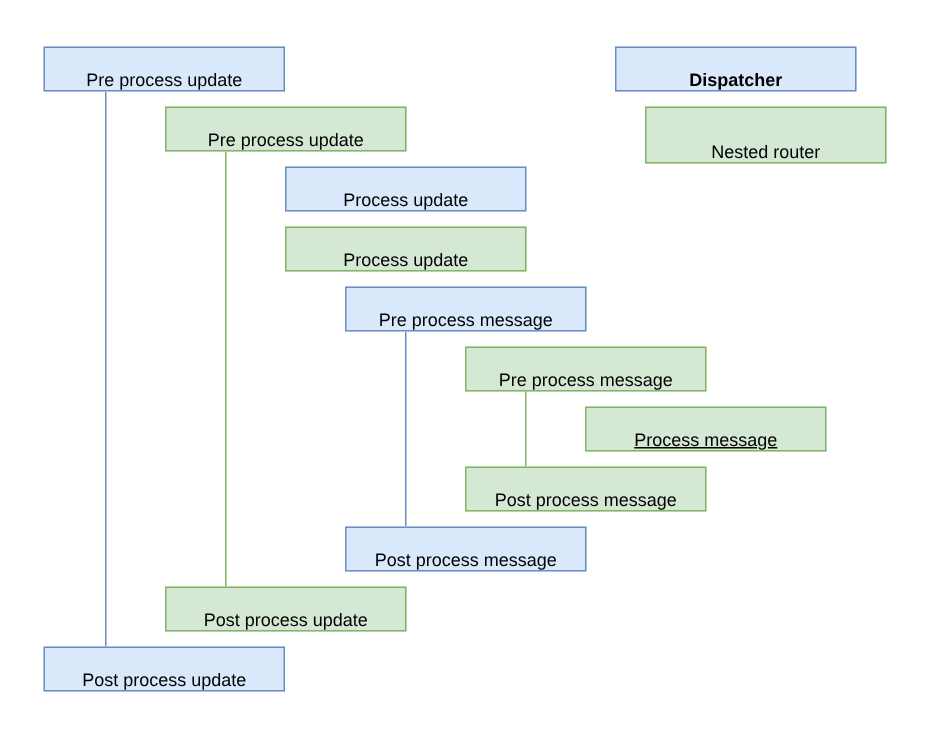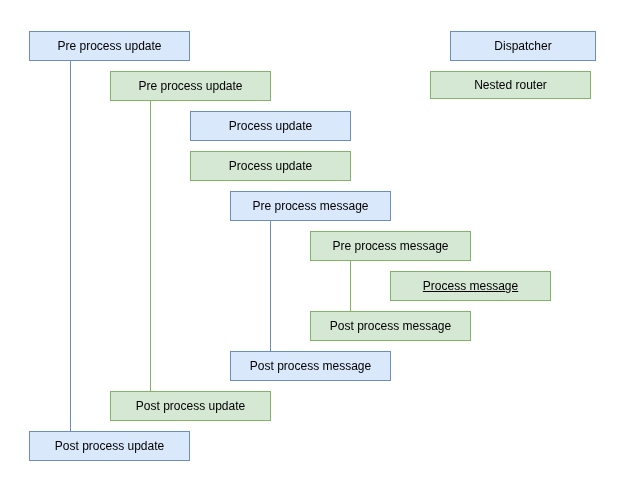--- a/index.html
+++ b/index.html
@@ -14,21 +14,21 @@
     position: relative;
     width: 621px;
     height: 491px;
     background: #ffffff;
     overflow: hidden;
   }
   .node {
     position: absolute;
     box-sizing: border-box;
     display: flex;
-    align-items: center;
+    align-items: flex-end;
     justify-content: center;
     font-size: 12px;
     line-height: 1.2;
     color: #000000;
     text-align: center;
     border-width: 1px;
     border-style: solid;
     z-index: 2;
     white-space: nowrap;
   }
@@ -88,20 +88,20 @@
         <span>Post process message</span>
       </div>
       <div class="node green" style="left: 110px; top: 391px; width: 161px; height: 30px;">
         <span>Post process update</span>
       </div>
       <div class="node blue" style="left: 29px; top: 431px; width: 161px; height: 30px;">
         <span>Post process update</span>
       </div>
     </div>
   <div id="legend-layer" class="legend-group">
-      <div class="node blue" style="left: 450px; top: 31px; width: 146px; height: 30px;">
+      <div class="node blue" style="left: 410px; top: 31px; width: 161px; height: 30px; font-weight: bold;">
         <span>Dispatcher</span>
       </div>
-      <div class="node green" style="left: 430px; top: 71px; width: 161px; height: 28px;">
+      <div class="node green" style="left: 430px; top: 71px; width: 161px; height: 38px;">
         <span>Nested router</span>
       </div>
     </div>
 </div>
 
 </body></html>

